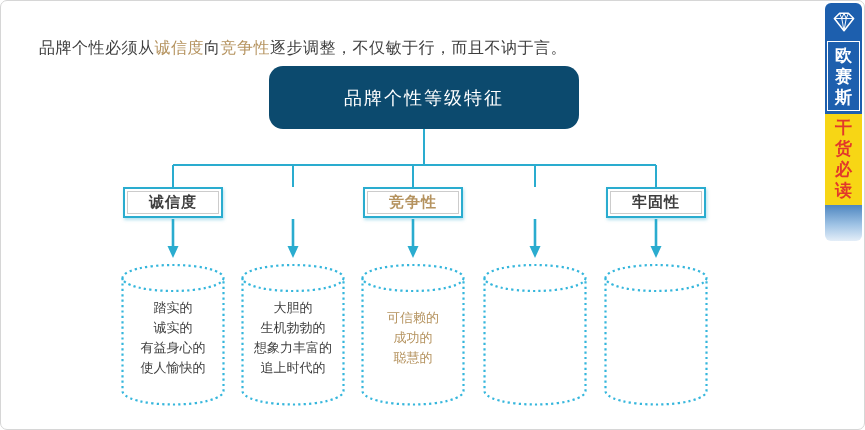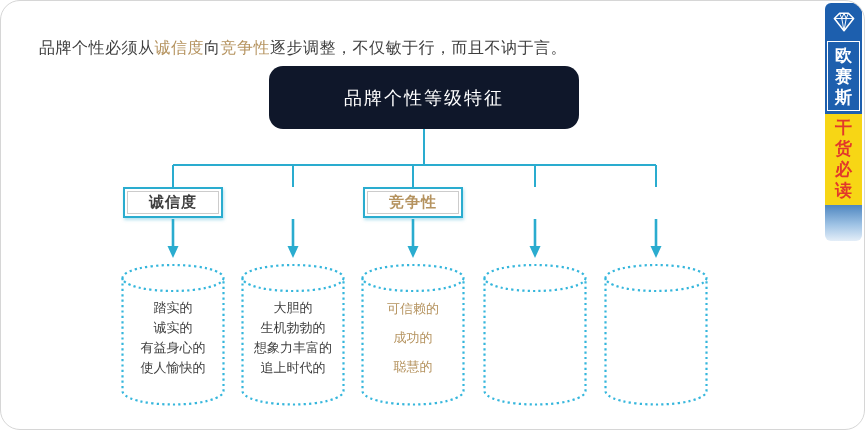--- a/index.html
+++ b/index.html
@@ -1,30 +1,30 @@
 <!DOCTYPE html>
 <html><head>
 <meta charset="utf-8">
 <style>
   html,body { margin:0; padding:0; background:#fff; }
   .slide {
     position:relative; width:865px; height:430px; box-sizing:border-box;
-    background:#ffffff; border:1px solid #d6d6d6; border-radius:20px; overflow:hidden;
+    background:#ffffff; border:1px solid #d6d6d6; border-radius:7px; overflow:hidden;
     font-family:"Liberation Sans","DejaVu Sans",sans-serif; color:#3e3e3e;
   }
   
   .headline {
     position:absolute; left:38px; top:21px; font-size:16px; letter-spacing:.5px;
     color:#3e3e3e; white-space:nowrap;
   }
   .headline .gold { color:#b5935f; }
   
   .title-box {
     position:absolute; left:268px; top:65px; width:310px; height:63px;
-    background:#0f172a; border-radius:14px; display:flex; align-items:center; justify-content:center;
+    background:#0c4a6e; border-radius:14px; display:flex; align-items:center; justify-content:center;
   }
   .title-box span { color:#ffffff; font-size:18px; letter-spacing:2px; }
   
   .connectors { position:absolute; left:0; top:0; width:865px; height:430px; pointer-events:none; }
   
   .level-box {
     position:absolute; top:186px; width:100px; height:31px; box-sizing:border-box;
     background:#ffffff; border:2px solid #2aaccf; box-shadow:1px 2px 3px rgba(42,172,207,.35);
   }
   .level-box .inner {
@@ -34,21 +34,21 @@
   }
   .level-box .inner.gold { color:#b5935f; }
   
   .cylinder { position:absolute; top:262px; width:106px; height:146px; }
   .cylinder svg { position:absolute; left:0; top:0; }
   .cyl-text {
     position:absolute; inset:10px 4px 6px 4px; display:flex; flex-direction:column;
     align-items:center; justify-content:center; text-align:center;
     font-size:13px; line-height:1.55; color:#3e3e3e;
   }
-  .cyl-text.gold { color:#b5935f;gap:9px; }
+  .cyl-text.gold { color:#b5935f; }
   
   .banner { position:absolute; left:824px; top:2px; width:37px; }
   .banner-blue { background:#1d5fae; border-radius:6px 6px 0 0; padding-bottom:3px; }
   .banner-logo { height:38px; display:flex; align-items:center; justify-content:center; }
   .banner-name-box { margin:0 2px; border:1px solid #ffffff; padding:3px 0 2px 0; }
   .banner-name-box div {
     color:#ffffff; font-size:17px; font-weight:700; text-align:center; line-height:21px;
   }
   .banner-tag { background:#f7d615; padding:3px 0 4px 0; }
   .banner-tag div {
@@ -80,20 +80,23 @@
       <polygon points="528.5,245 539.5,245 534,257"></polygon>
       <polygon points="649.5,245 660.5,245 655,257"></polygon>
     </g>
   </svg>
 
   <div class="level-box" style="left:122px">
     <div class="inner">诚信度</div>
   </div>
   <div class="level-box" style="left:362px">
     <div class="inner gold">竞争性</div>
+  </div>
+  <div class="level-box" style="left:605px">
+    <div class="inner">牢固性</div>
   </div>
 
   <div class="cylinder" style="left:119px">
     <svg width="106" height="146" viewBox="0 0 106 146">
       <g fill="none" stroke="#35b6dc" stroke-width="2.2" stroke-dasharray="2.2 3.2">
         <ellipse cx="53" cy="15" rx="50.5" ry="13"></ellipse>
         <path d="M2.5 15 V128 A50.5 13.5 0 0 0 103.5 128 V15"></path>
       </g>
     </svg>
     <div class="cyl-text">

